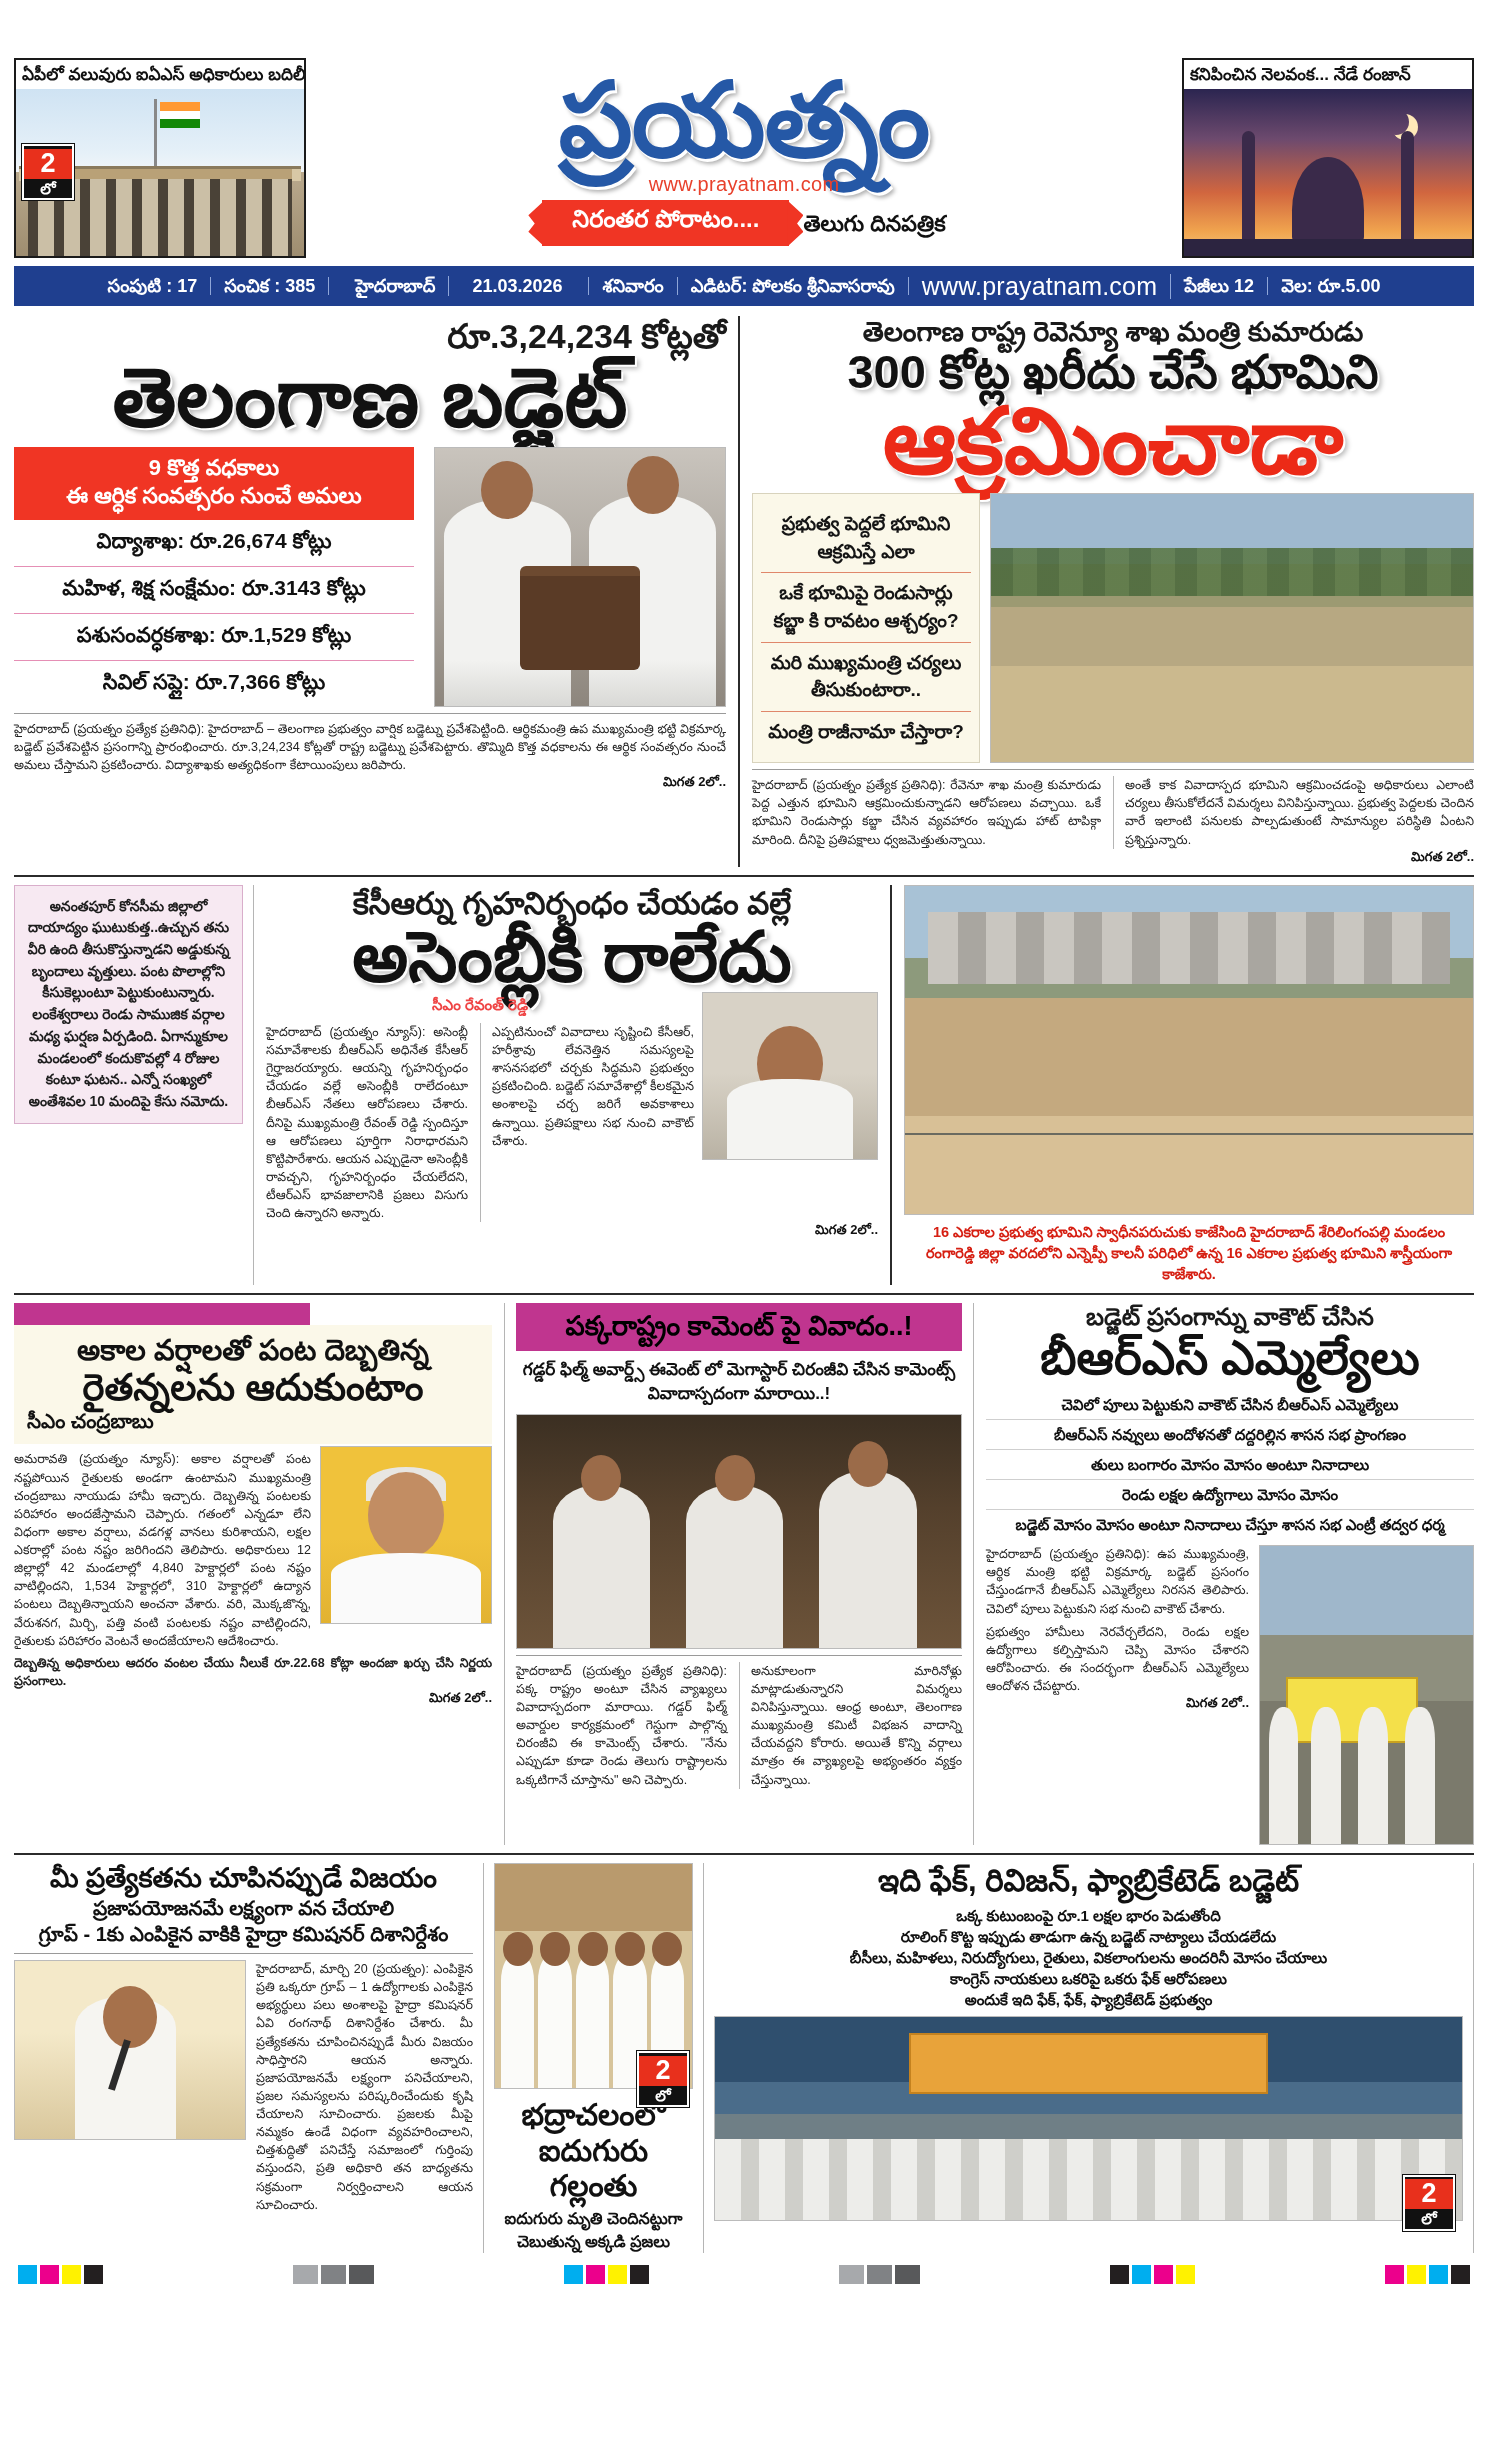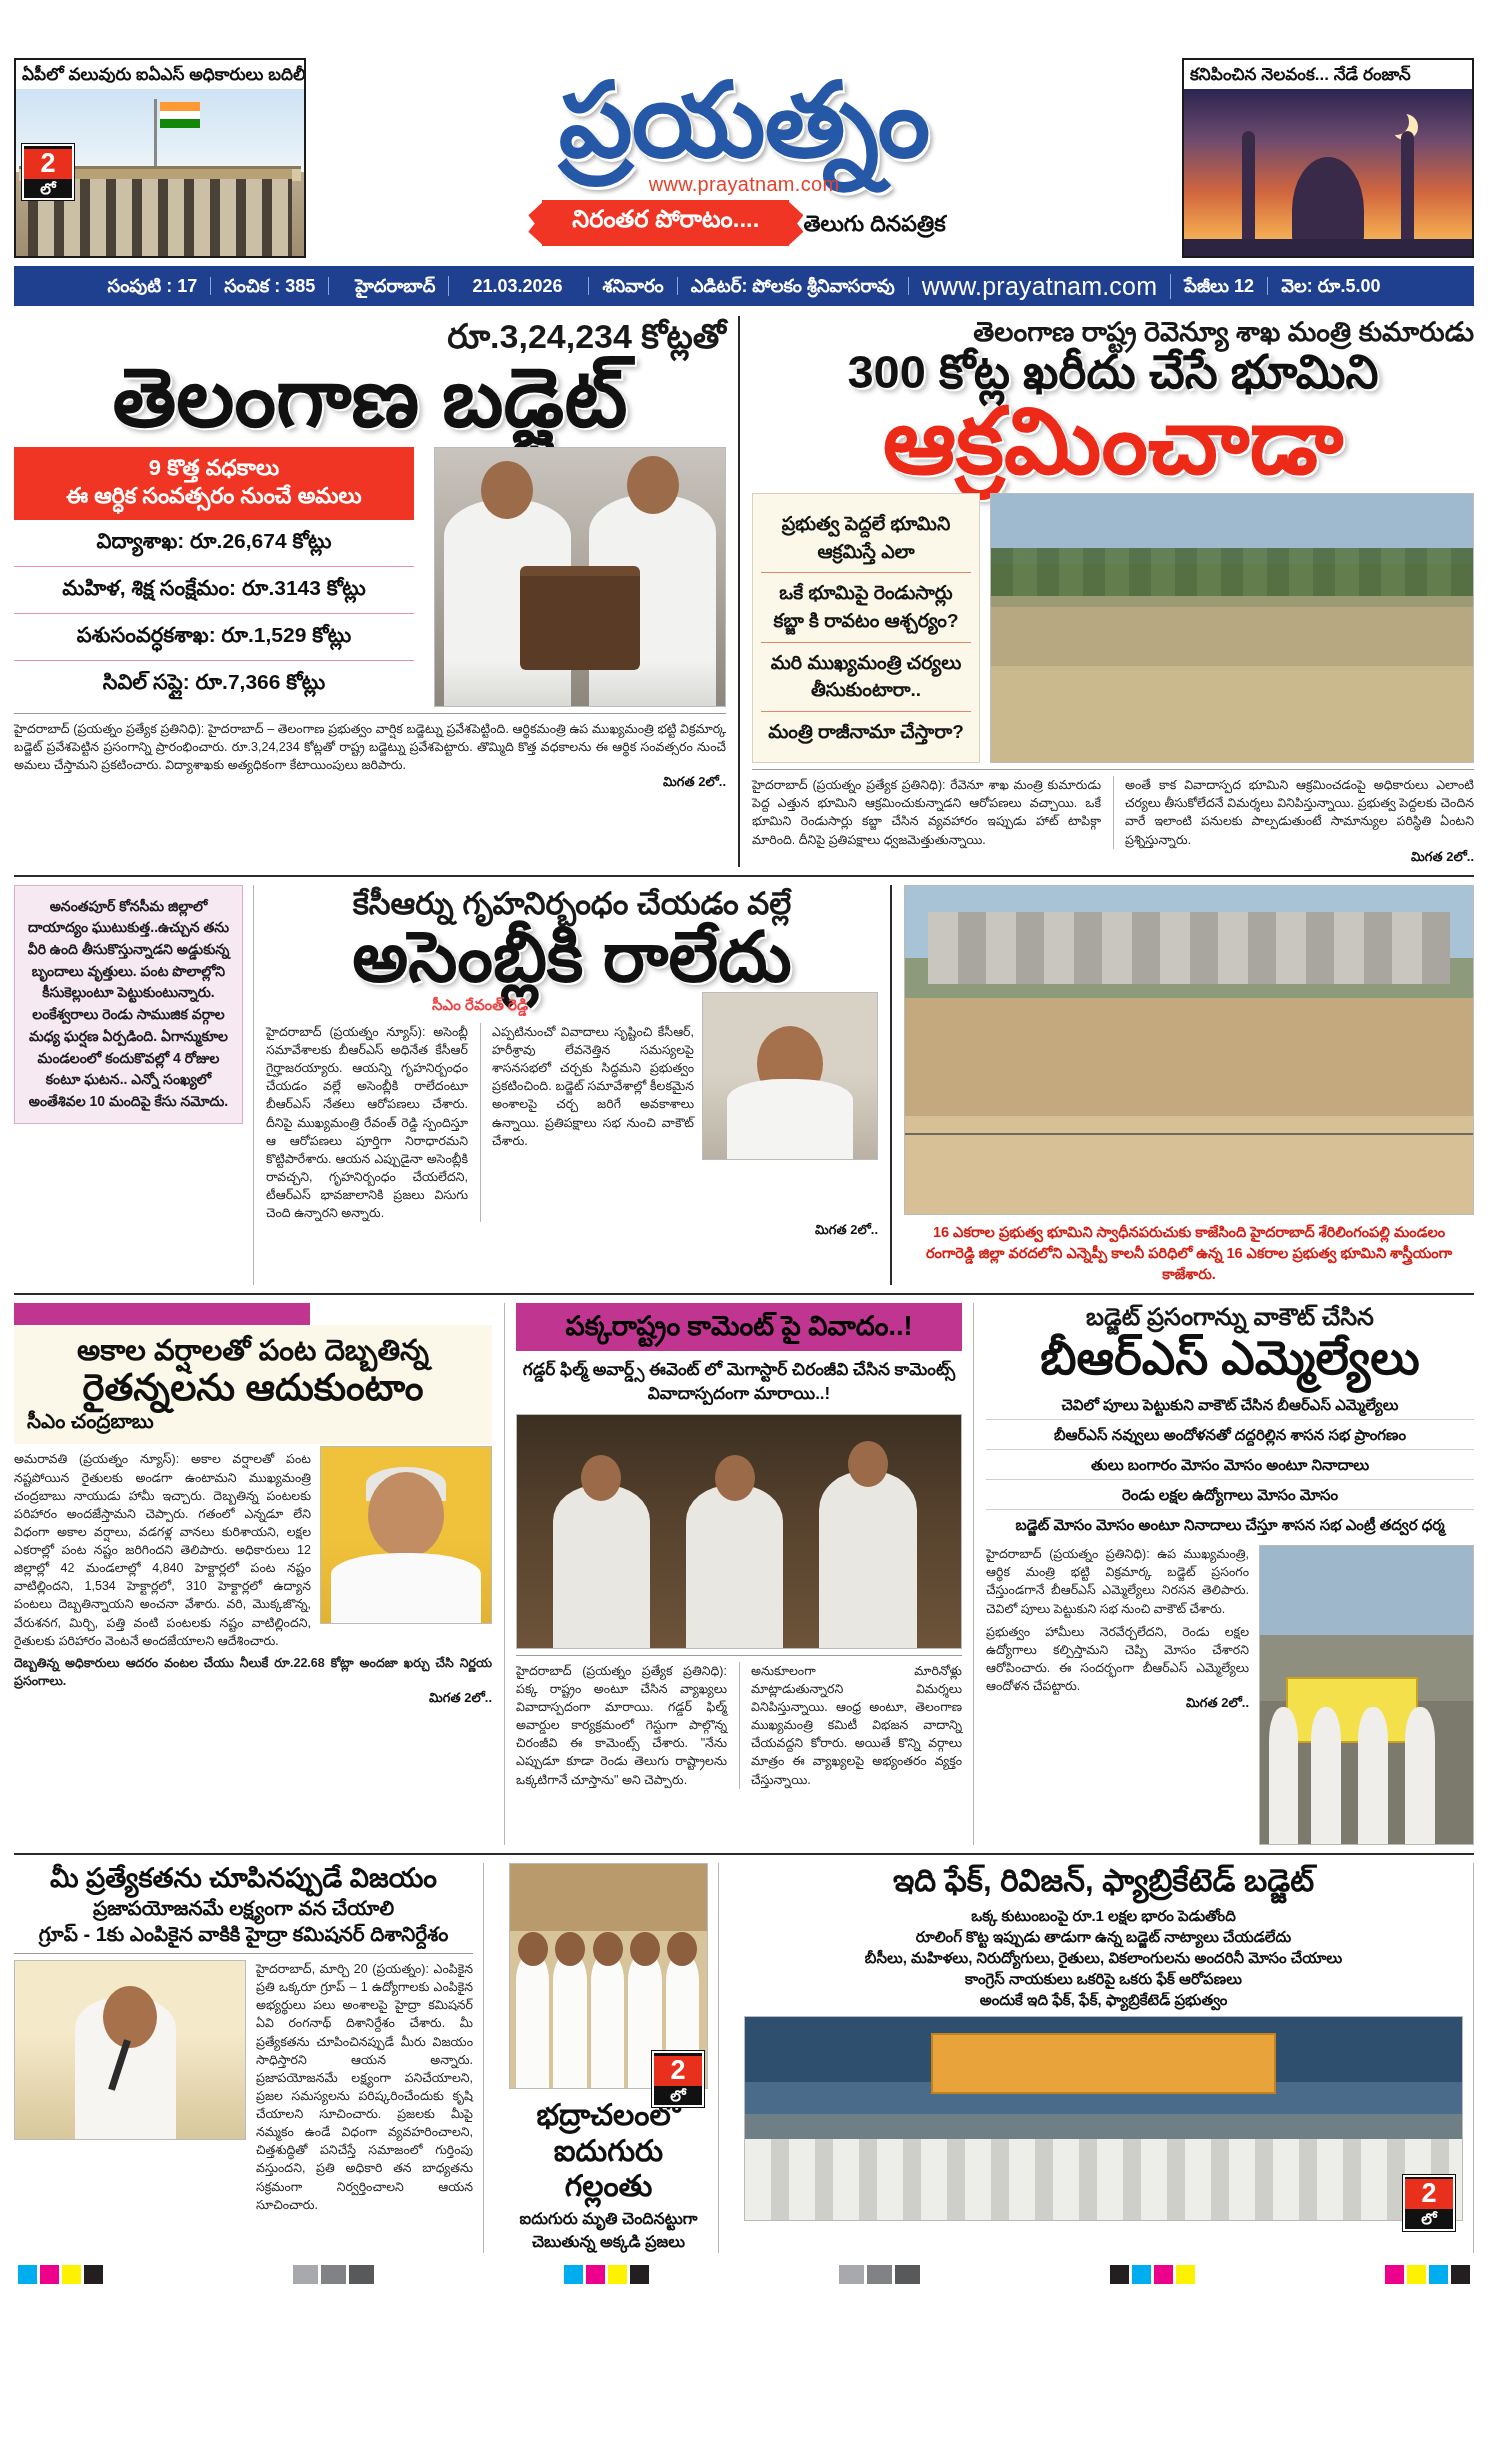--- a/index.html
+++ b/index.html
@@ -354,21 +354,21 @@
     position:absolute; left:12%; top:44%; width:62%; height:22%;
     background:#f4e04a; border:2px solid #c9a21f;
   }
   .rp-fig { position:absolute; bottom:0; width:14%; height:46%; background:#efeeea; border-radius:44% 44% 0 0/24% 24% 0 0; }
   .rp-fig.f1 { left:4%; }
   .rp-fig.f2 { left:24%; }
   .rp-fig.f3 { left:46%; }
   .rp-fig.f4 { left:68%; }
 
   
-  .bot-row { display:flex; gap:25px; margin-top:8px; align-items:stretch; }
+  .bot-row { display:flex; gap:10px; margin-top:8px; align-items:stretch; }
   .bot-a { width: 470px; border-right:1px solid #b5b5b5; padding-right:10px; }
   .bot-b { width: 210px; border-right:1px solid #b5b5b5; padding-right:10px; position:relative; }
   .bot-c { flex:1; border-right:1px solid #b5b5b5; padding-right:10px; }
   .bot-d { width: 290px; position:relative; }
 
   .speaker-photo {
     width:100%; height: 180px; border:1px solid #bbb; position:relative; overflow:hidden;
     background: linear-gradient(180deg,#f4e9c9 0 40%, #d9c79c 100%);
   }
   .spk-f { position:absolute; left:26%; bottom:0; width:44%; height:80%; background:#f6f5f1; border-radius:44% 44% 0 0/22% 22% 0 0; }
@@ -490,21 +490,21 @@
           </div>
         </div>
       </div>
 
       <div class="rule-thin"></div>
       <div class="body-txt">హైదరాబాద్ (ప్రయత్నం ప్రత్యేక ప్రతినిధి): హైదరాబాద్ – తెలంగాణ ప్రభుత్వం వార్షిక బడ్జెట్ను ప్రవేశపెట్టింది. ఆర్థికమంత్రి ఉప ముఖ్యమంత్రి భట్టి విక్రమార్క బడ్జెట్ ప్రవేశపెట్టిన ప్రసంగాన్ని ప్రారంభించారు. రూ.3,24,234 కోట్లతో రాష్ట్ర బడ్జెట్ను ప్రవేశపెట్టారు. తొమ్మిది కొత్త వధకాలను ఈ ఆర్థిక సంవత్సరం నుంచే అమలు చేస్తామని ప్రకటించారు. విద్యాశాఖకు అత్యధికంగా కేటాయింపులు జరిపారు.</div>
       <div class="more-tag">మిగత 2లో..</div>
     </div>
 
     <div class="top-right">
-      <div class="kicker" style="font-size:27px;text-align:right;">తెలంగాణ రాష్ట్ర రెవెన్యూ శాఖ మంత్రి కుమారుడు</div>
+      <div class="kicker" style="font-size:27px;">తెలంగాణ రాష్ట్ర రెవెన్యూ శాఖ మంత్రి కుమారుడు</div>
       <div class="head-xl" style="font-size:47px;">300 కోట్ల ఖరీదు చేసే భూమిని</div>
       <div class="head-xl head-red" style="font-size:92px;">ఆక్రమించాడా</div>
 
       <div style="display:flex; gap:10px; margin-top:6px;">
         <div class="qbox">
           <div class="qline">ప్రభుత్వ పెద్దలే భూమిని ఆక్రమిస్తే ఎలా</div>
           <div class="qline">ఒకే భూమిపై రెండుసార్లు కబ్జా కి రావటం ఆశ్చర్యం?</div>
           <div class="qline">మరి ముఖ్యమంత్రి చర్యలు తీసుకుంటారా..</div>
           <div class="qline">మంత్రి రాజీనామా చేస్తారా?</div>
         </div>

